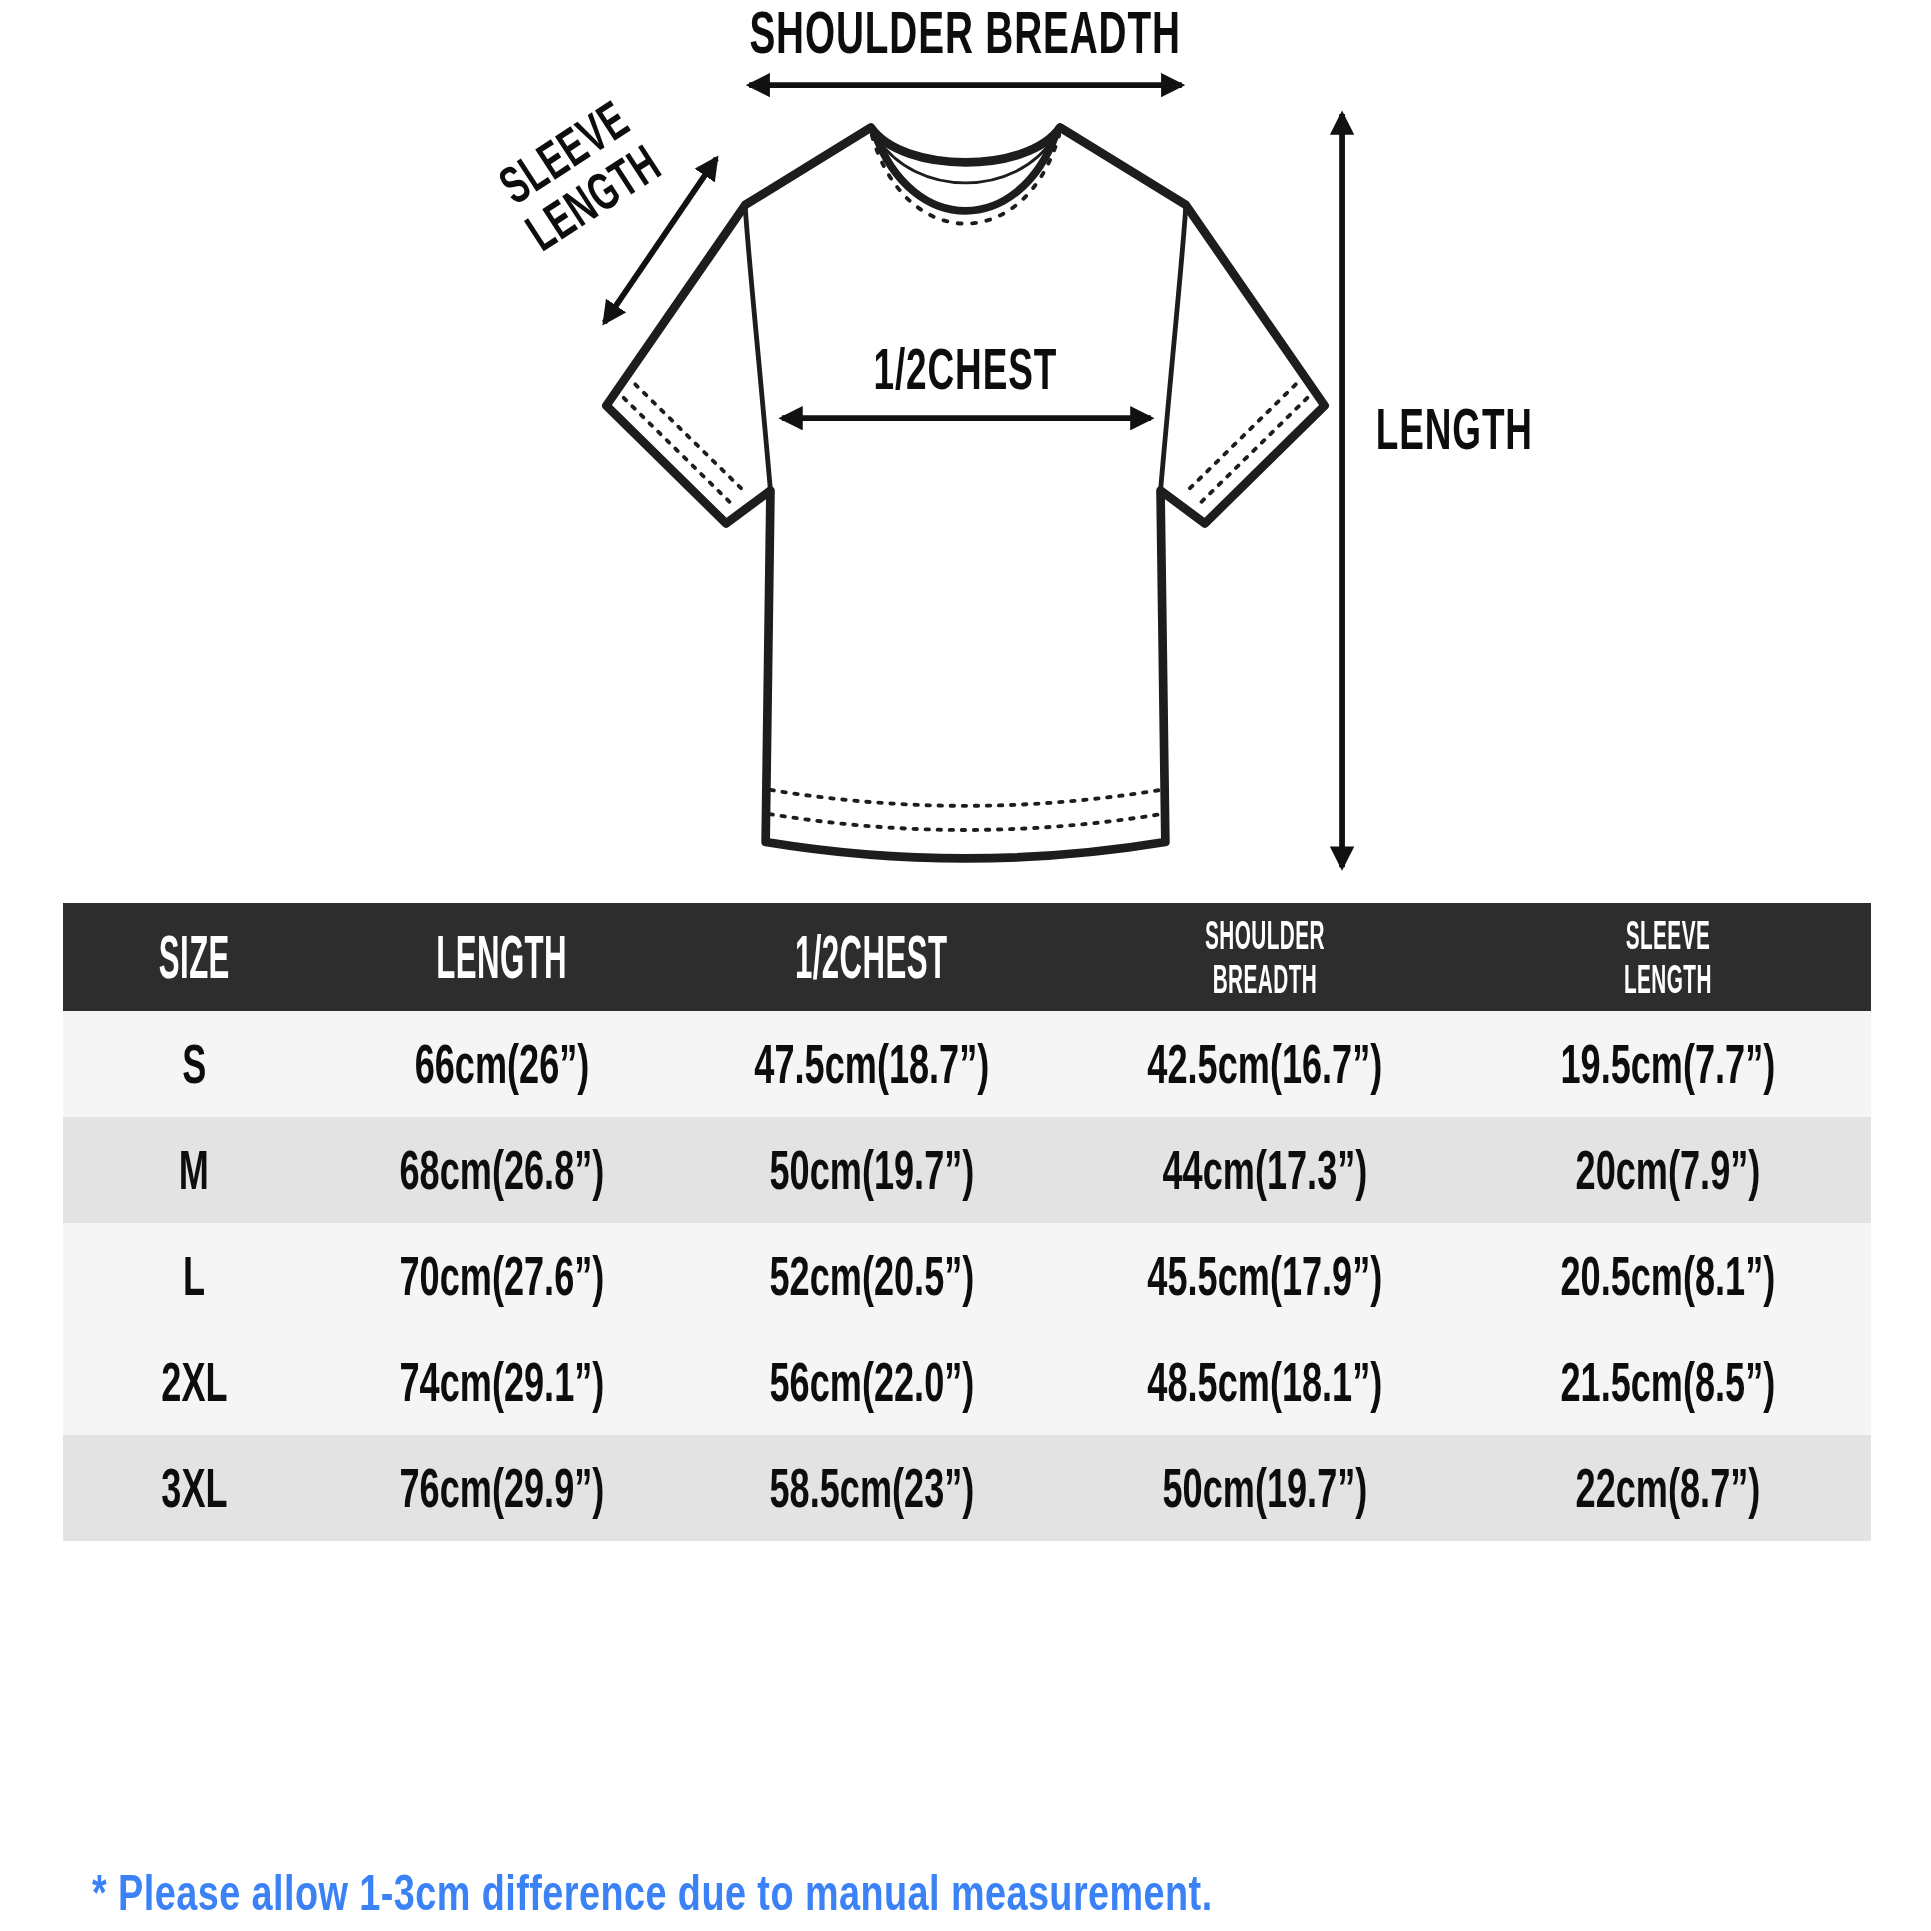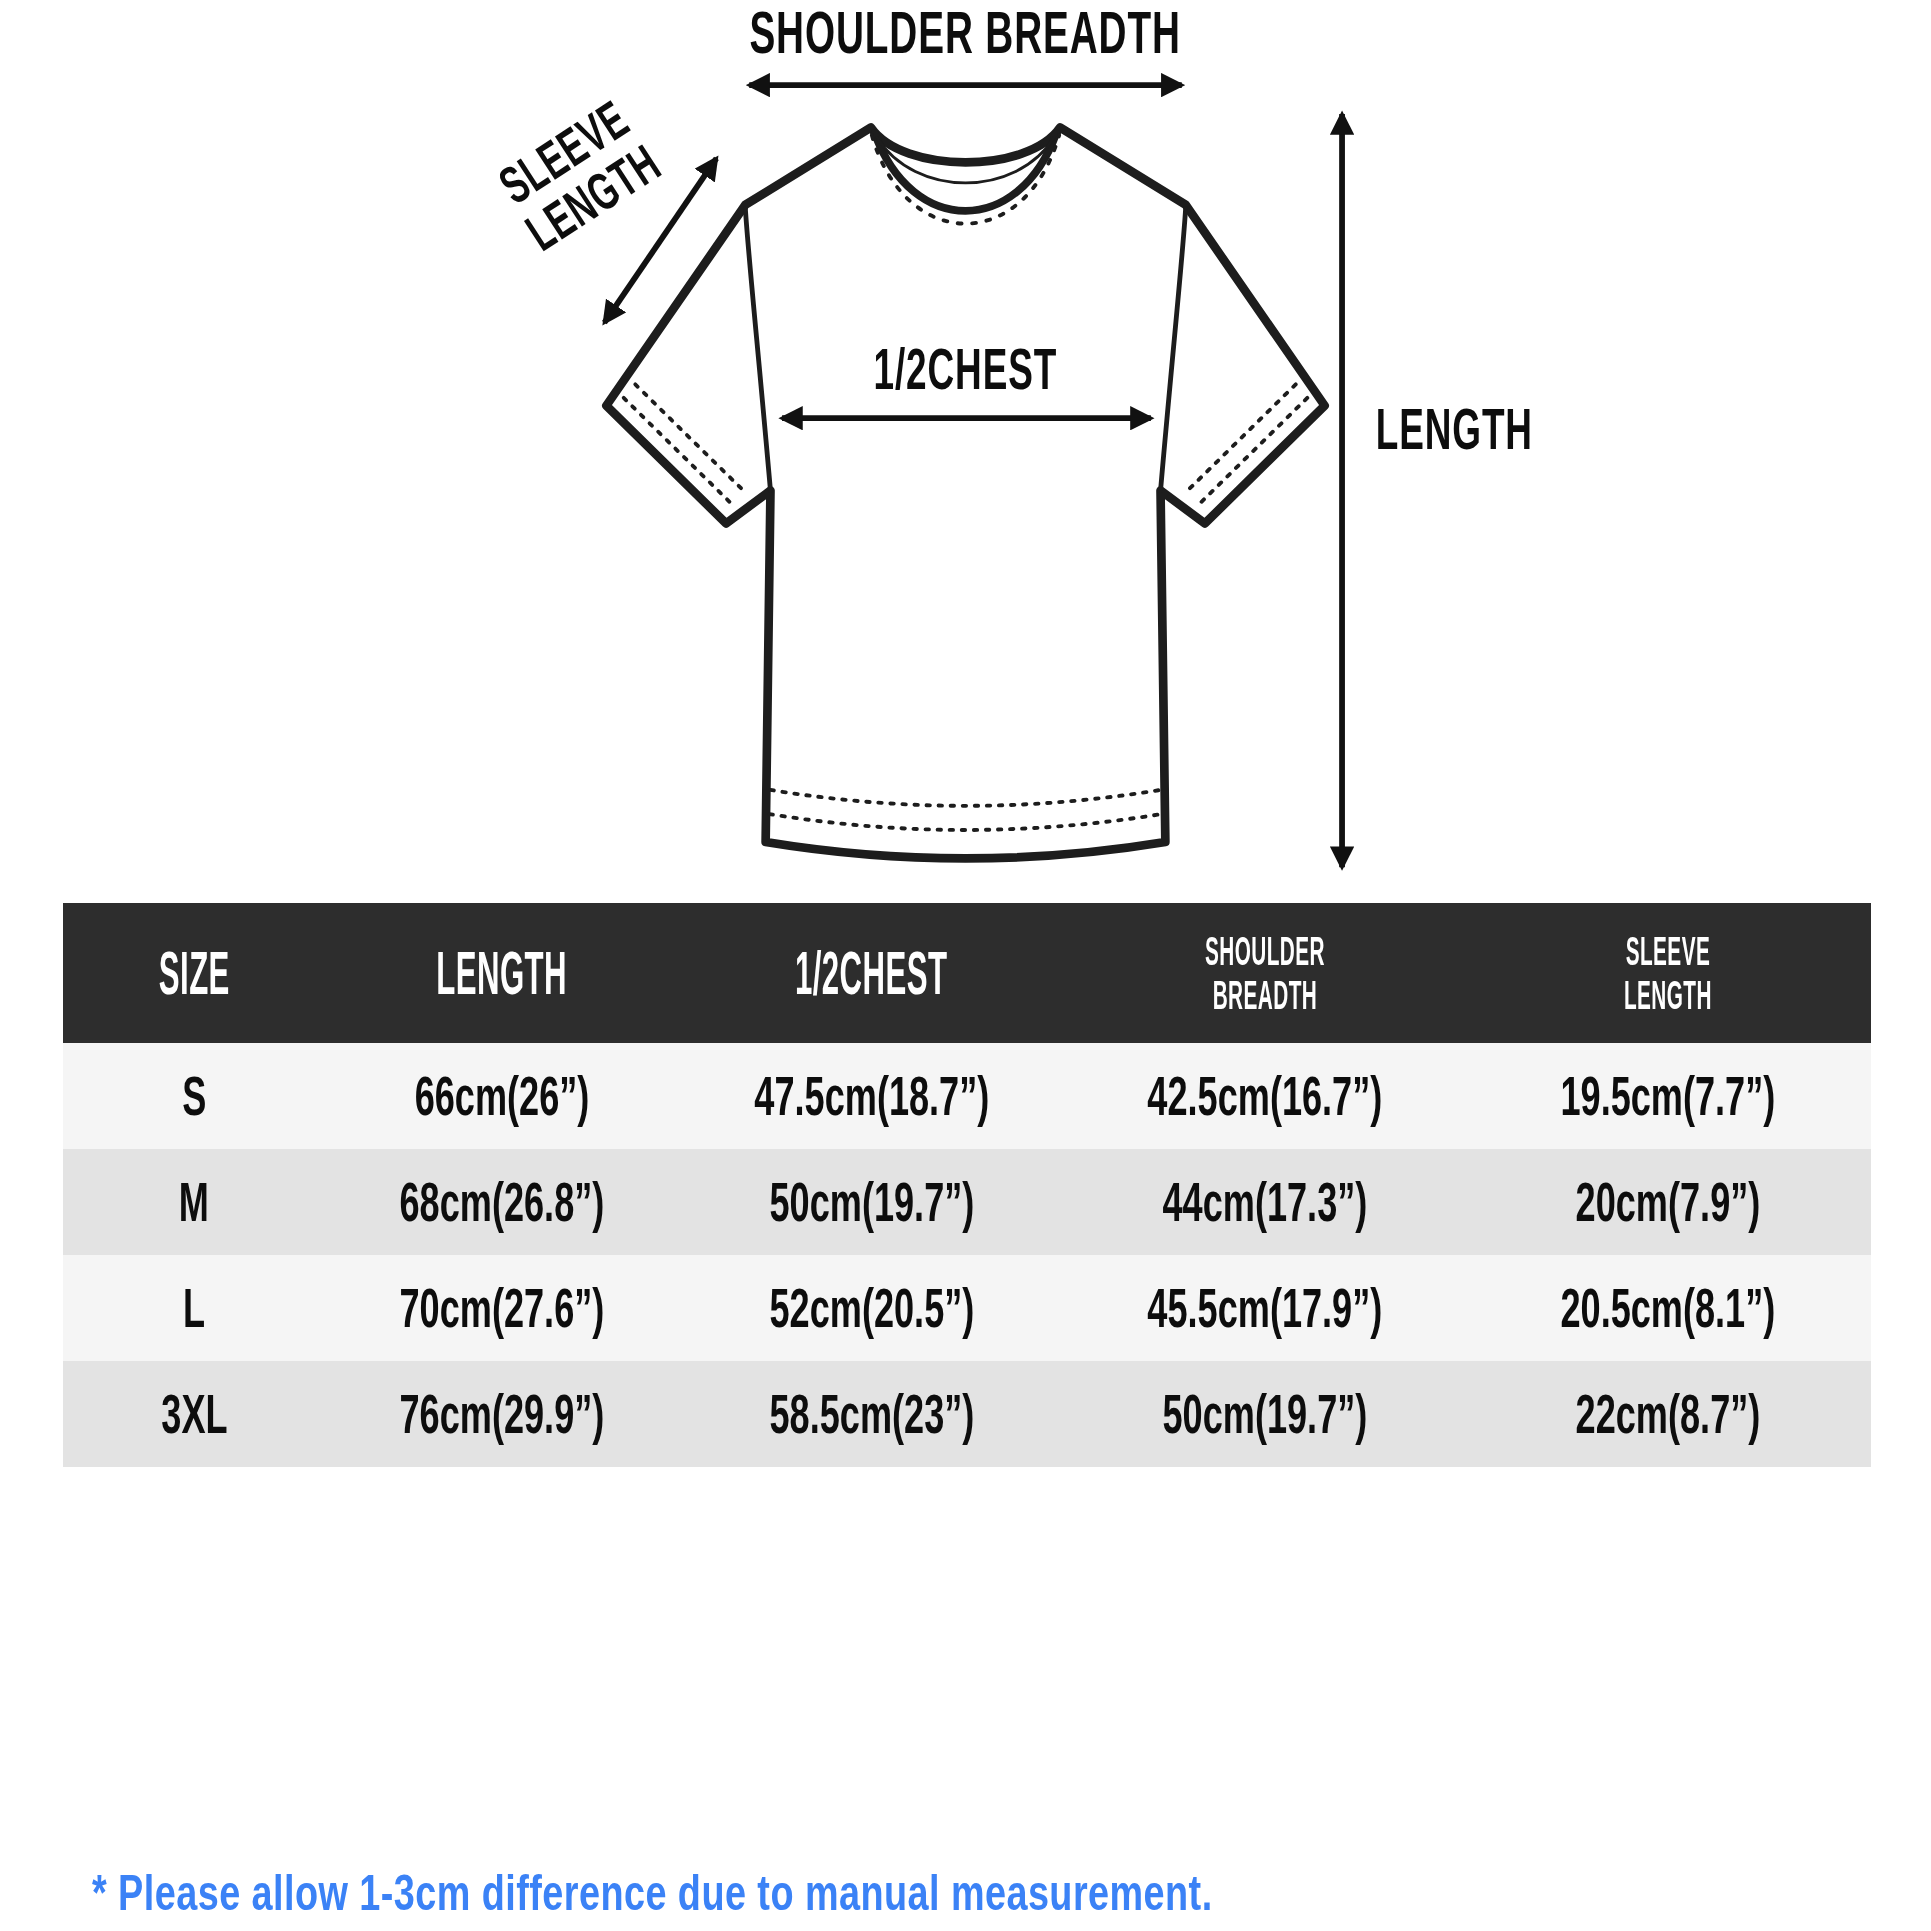--- a/index.html
+++ b/index.html
@@ -21,21 +21,21 @@
   #lbl-sleeve   { top:135px; left:425px;  width:309px; text-align:center; font-size:39px;
                   transform:rotate(-33deg); }
 
   
   .size-table {
     position:absolute; top:903px; left:63px; width:1808px;
     border-collapse:collapse; table-layout:fixed;
   }
   .size-table th {
     background:var(--header-bg,#2d2d2d); height:108px;
-    vertical-align:middle; padding:16px;
+    vertical-align:middle; padding:0;
   }
   .size-table td {
     height:106px; text-align:center; vertical-align:middle; padding:0;
   }
   tr.light td { background:var(--row-light,#f5f5f5); }
   tr.dark  td { background:var(--row-dark,#e3e3e3); }
   .hdr {
     color:var(--header-text,#ffffff); display:inline-block; font-weight:bold;
     font-size:39px; line-height:1.0; letter-spacing:0.5px;
     transform:scale(0.8,1.55);
@@ -161,20 +161,27 @@
       <td><span class="cell">44cm(17.3”)</span></td>
       <td><span class="cell">20cm(7.9”)</span></td>
     </tr>
         <tr class="light">
       <td><span class="cell">L</span></td>
       <td><span class="cell">70cm(27.6”)</span></td>
       <td><span class="cell">52cm(20.5”)</span></td>
       <td><span class="cell">45.5cm(17.9”)</span></td>
       <td><span class="cell">20.5cm(8.1”)</span></td>
     </tr>
+        <tr class="light">
+      <td><span class="cell">2XL</span></td>
+      <td><span class="cell">74cm(29.1”)</span></td>
+      <td><span class="cell">56cm(22.0”)</span></td>
+      <td><span class="cell">48.5cm(18.1”)</span></td>
+      <td><span class="cell">21.5cm(8.5”)</span></td>
+    </tr>
         <tr class="dark">
       <td><span class="cell">3XL</span></td>
       <td><span class="cell">76cm(29.9”)</span></td>
       <td><span class="cell">58.5cm(23”)</span></td>
       <td><span class="cell">50cm(19.7”)</span></td>
       <td><span class="cell">22cm(8.7”)</span></td>
     </tr>
       </tbody>
   </table>
 

